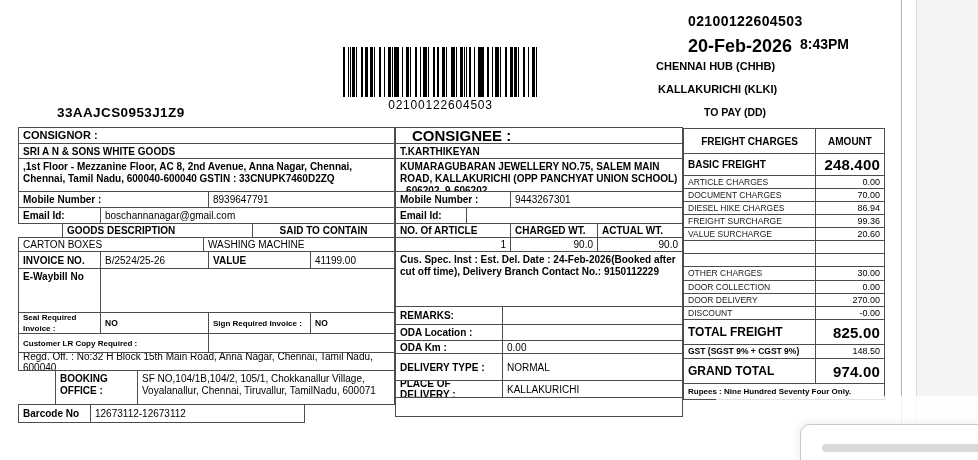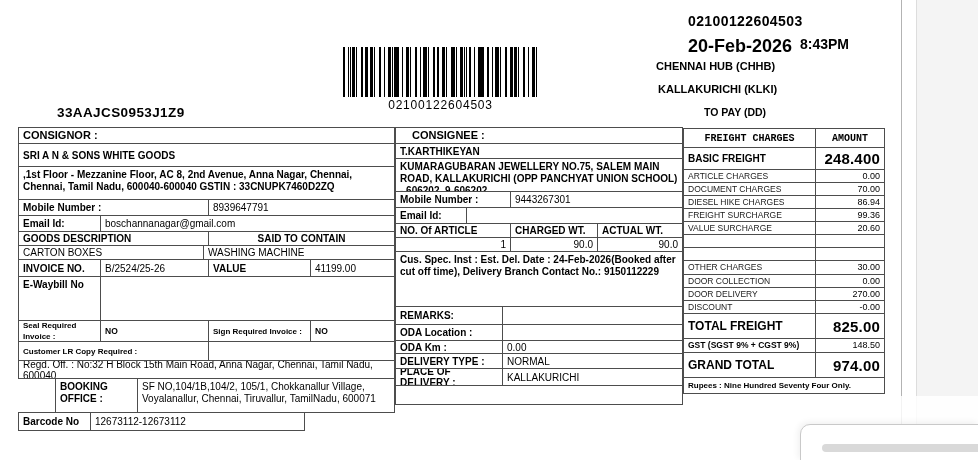--- a/index.html
+++ b/index.html
@@ -81,35 +81,35 @@
 <div class="abs hdr-date">20-Feb-2026</div>
 <div class="abs hdr-time">8:43PM</div>
 <div class="abs hdr-origin">CHENNAI HUB (CHHB)</div>
 <div class="abs hdr-dest">KALLAKURICHI (KLKI)</div>
 <div class="abs hdr-paytype">TO PAY (DD)</div>
 
 <div class="col" style="left:18px;top:128px;width:377px;">
   <div class="row" style="height:17px;">
     <div class="cell grow b" style="font-size:11px;">CONSIGNOR :</div>
   </div>
-  <div class="row" style="height:24px;text-align:center;">
+  <div class="row" style="height:16px;text-align:center;">
     <div class="cell grow b">SRI A N &amp; SONS WHITE GOODS</div>
   </div>
   <div class="row top" style="height:34px;">
     <div class="cell grow b top" style="line-height:12px;">,1st Floor - Mezzanine Floor, AC 8, 2nd Avenue, Anna Nagar, Chennai, Chennai, Tamil Nadu, 600040-600040 GSTIN : 33CNUPK7460D2ZQ</div>
   </div>
   <div class="row" style="height:17px;">
     <div class="cell b" style="width:190px;">Mobile Number :</div>
     <div class="cell grow">8939647791</div>
   </div>
   <div class="row" style="height:17px;">
     <div class="cell b" style="width:82px;">Email Id:</div>
     <div class="cell grow">boschannanagar@gmail.com</div>
   </div>
-  <div class="row" style="height:15px;">
+  <div class="row" style="height:15px;margin-left:44px;">
     <div class="cell b" style="width:190px;">GOODS DESCRIPTION</div>
     <div class="cell grow b ctr">SAID TO CONTAIN</div>
   </div>
   <div class="row" style="height:15px;">
     <div class="cell grow">CARTON BOXES</div>
     <div class="cell" style="width:190px;">WASHING MACHINE</div>
   </div>
   <div class="row" style="height:18px;">
     <div class="cell b" style="width:82px;">INVOICE NO.</div>
     <div class="cell" style="width:108px;">B/2524/25-26</div>
@@ -138,21 +138,21 @@
     <div class="cell grow top" style="line-height:12px;">SF NO,104/1B,104/2, 105/1, Chokkanallur Village, Voyalanallur, Chennai, Tiruvallur, TamilNadu, 600071</div>
   </div>
   <div class="row" style="height:19px;width:287px;">
     <div class="cell b" style="width:72px;">Barcode No</div>
     <div class="cell grow">12673112-12673112</div>
   </div>
 </div>
 
 <div class="col" style="left:395px;top:128px;width:288px;">
   <div class="row" style="height:17px;">
-    <div class="cell grow b" style="font-size:11px;padding-left:16px;">CONSIGNEE :</div>
+    <div class="cell grow b" style="font-size:15px;padding-left:16px;">CONSIGNEE :</div>
   </div>
   <div class="row" style="height:16px;">
     <div class="cell grow b">T.KARTHIKEYAN</div>
   </div>
   <div class="row top" style="height:34px;">
     <div class="cell grow b top" style="line-height:12px;">KUMARAGUBARAN JEWELLERY NO.75, SALEM MAIN ROAD, KALLAKURICHI (OPP PANCHYAT UNION SCHOOL) - 606202, 9-606202</div>
   </div>
   <div class="row" style="height:17px;">
     <div class="cell b" style="width:115px;">Mobile Number :</div>
     <div class="cell grow">9443267301</div>
@@ -179,35 +179,35 @@
     <div class="cell grow"></div>
   </div>
   <div class="row" style="height:17px;">
     <div class="cell b" style="width:107px;">ODA Location :</div>
     <div class="cell grow"></div>
   </div>
   <div class="row" style="height:14px;">
     <div class="cell b" style="width:107px;">ODA Km :</div>
     <div class="cell grow">0.00</div>
   </div>
-  <div class="row" style="height:16px;">
+  <div class="row" style="height:28px;">
     <div class="cell b" style="width:107px;">DELIVERY TYPE :</div>
     <div class="cell grow">NORMAL</div>
   </div>
   <div class="row" style="height:18px;">
     <div class="cell b" style="width:107px;">PLACE OF DELIVERY :</div>
     <div class="cell grow">KALLAKURICHI</div>
   </div>
   <div class="row" style="height:20px;">
     <div class="cell grow"></div>
   </div>
 </div>
 
 <div class="col" style="left:683px;top:129px;width:202px;">
-  <div class="row" style="height:20px;font-family:Liberation Mono, monospace;">
+  <div class="row" style="height:26px;">
     <div class="cell b ctr" style="width:132px;">FREIGHT CHARGES</div>
     <div class="cell grow b ctr">AMOUNT</div>
   </div>
   <div class="row" style="height:23px;">
     <div class="cell b" style="width:132px;">BASIC FREIGHT</div>
     <div class="cell grow rt amt-big">248.400</div>
   </div>
 
   <div class="row" style="height:14px;">
     <div class="cell flabel-sm" style="width:132px;">ARTICLE CHARGES</div>

